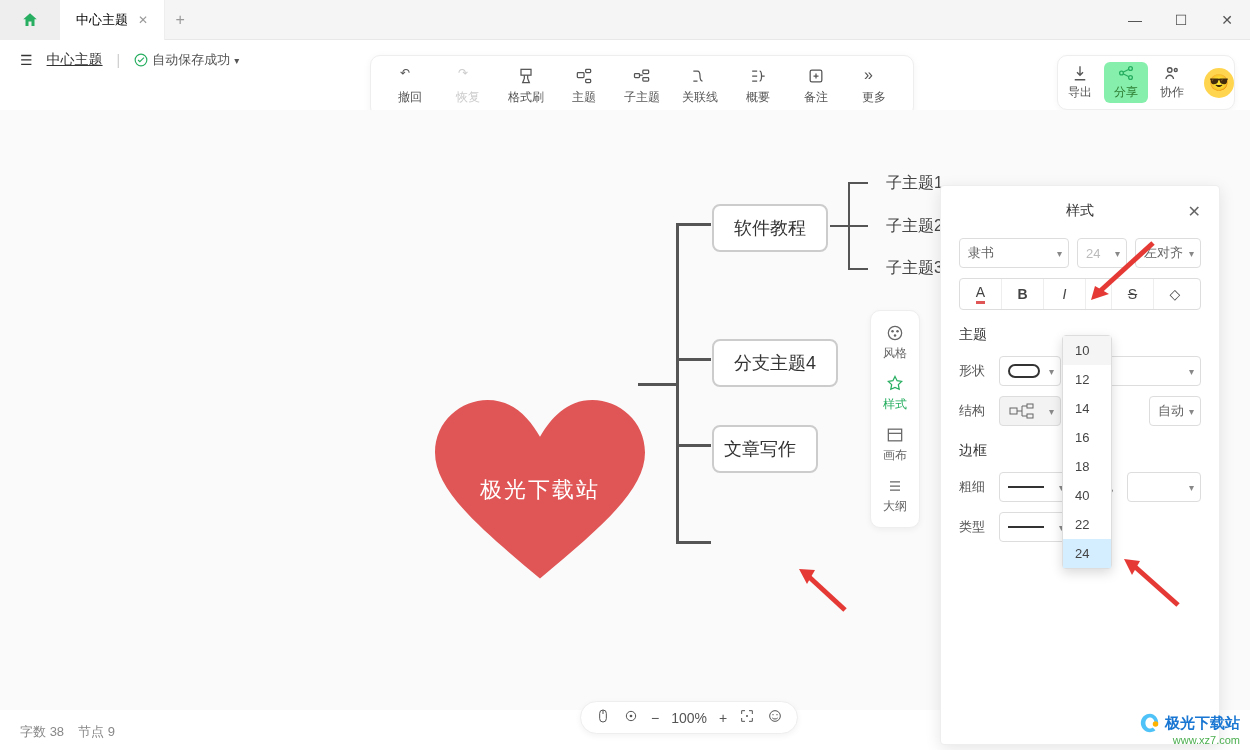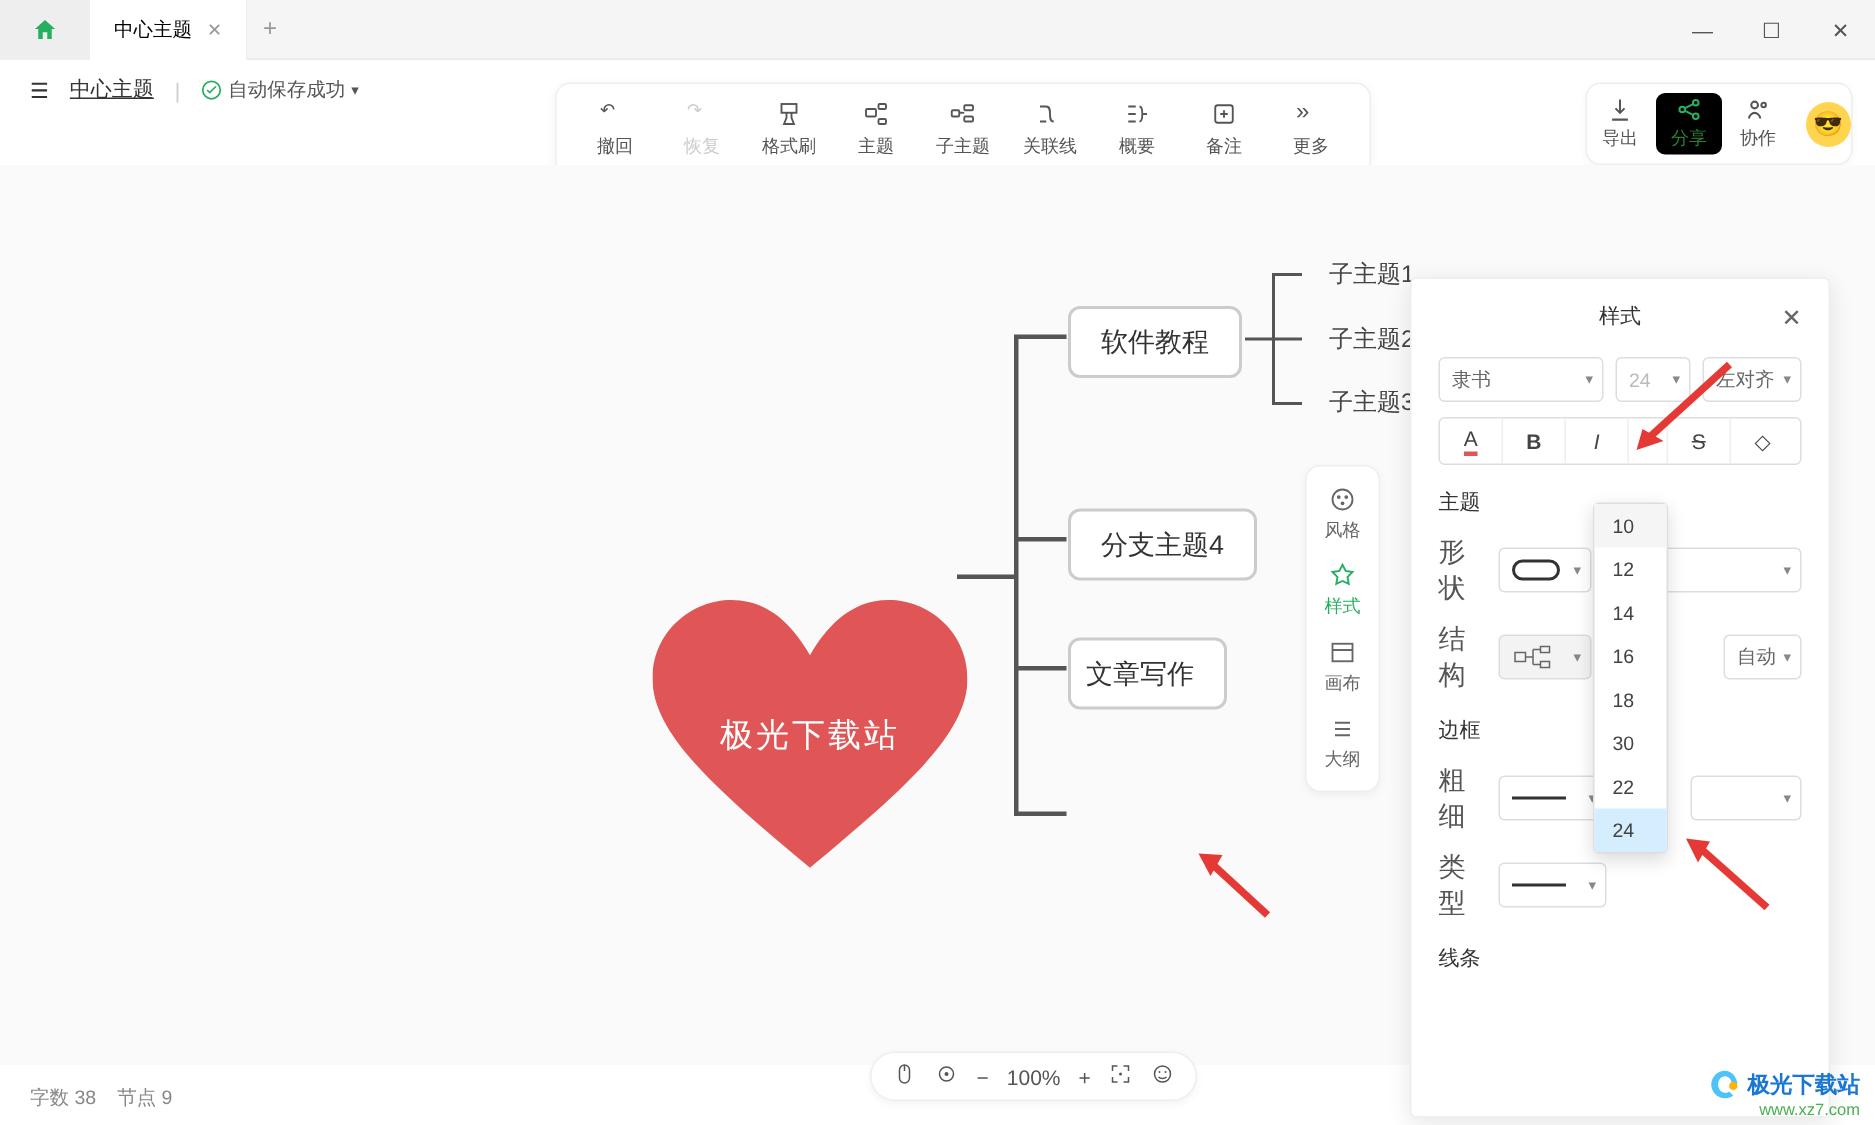--- a/index.html
+++ b/index.html
@@ -21,21 +21,21 @@
 
 
 .toolbar-wrap { position: absolute; top: 55px; left: 370px; background: #fff; border: 1px solid #eee; border-radius: 10px; box-shadow: 0 2px 8px rgba(0,0,0,0.05); display: flex; padding: 6px 10px; }
 .tool-btn { width: 58px; display: flex; flex-direction: column; align-items: center; gap: 3px; font-size: 12px; color: #555; padding: 4px 0; }
 .tool-btn.disabled { color: #ccc; }
 .tool-btn svg, .tool-btn .ic { width: 20px; height: 20px; }
 
 
 .action-bar { position: absolute; top: 55px; right: 15px; display: flex; align-items: center; gap: 2px; background: #fff; border: 1px solid #eee; border-radius: 10px; padding: 6px 0; box-shadow: 0 2px 6px rgba(0,0,0,0.04); }
 .action-btn { width: 44px; display: flex; flex-direction: column; align-items: center; font-size: 12px; color: #555; gap: 2px; padding: 2px 0; }
-.action-btn.active { background: #000000; border-radius: 6px; color: #2e7d32; }
+.action-btn.active { background: #86efac; border-radius: 6px; color: #2e7d32; }
 .avatar { width: 30px; height: 30px; border-radius: 50%; background: #ffd54f; margin-left: 8px; display: flex; align-items: center; justify-content: center; font-size: 16px; }
 
 
 .canvas { position: absolute; top: 110px; left: 0; right: 0; bottom: 40px; background: #fafafa; }
 .heart-node { position: absolute; left: 435px; top: 290px; width: 210px; height: 190px; display: flex; align-items: center; justify-content: center; }
 .heart-shape { position: absolute; inset: 0; }
 .heart-label { position: relative; color: #fff; font-size: 22px; letter-spacing: 2px; margin-top: -10px; }
 .branch-node { position: absolute; border: 2px solid #ccc; border-radius: 8px; background: #fff; padding: 10px 20px; font-size: 18px; color: #333; }
 .branch-selected { border-color: #2196f3; }
 .sub-label { position: absolute; font-size: 16px; color: #444; margin-left: 16px; }
@@ -52,21 +52,21 @@
 .panel-header .ttl { font-size: 14px; }
 .panel-header .cls { position: absolute; right: 0; top: 0; color: #666; font-size: 16px; }
 .section-title { font-size: 14px; color: #333; margin: 16px 0 12px; }
 .row { display: flex; gap: 8px; align-items: center; margin-bottom: 10px; }
 .sel { border: 1px solid #ddd; border-radius: 4px; height: 30px; display: flex; align-items: center; padding: 0 8px; font-size: 13px; color: #666; position: relative; }
 .sel.placeholder { color: #bbb; }
 .sel .caret { position: absolute; right: 6px; font-size: 10px; color: #888; }
 .btn-group { display: flex; border: 1px solid #ddd; border-radius: 4px; overflow: hidden; }
 .btn-group .b { width: 42px; height: 30px; display: flex; align-items: center; justify-content: center; border-right: 1px solid #eee; font-size: 14px; color: #444; }
 .btn-group .b:last-child { border-right: none; }
-.label { width: 32px; font-size: 18px; color: #555; }
+.label { width: 32px; font-size: 13px; color: #555; }
 
 
 .dropdown { position: absolute; right: 138px; top: 335px; width: 50px; background: #fff; border: 1px solid #ddd; border-radius: 4px; box-shadow: 0 4px 12px rgba(0,0,0,0.15); z-index: 100; }
 .dd-item { padding: 7px 12px; font-size: 13px; color: #444; }
 .dd-item.hover { background: #f5f5f5; }
 .dd-item.selected { background: #d4edff; }
 
 
 .red-arrow { position: absolute; z-index: 200; }
 
@@ -341,30 +341,29 @@
       </div>
   </div>
   <div class="row">
     <span class="label">类型</span>
     <div class="sel" style="width:72px">
         <span style="display:inline-block;width:36px;border-top:2px solid #333"></span>
         <span class="caret">▾</span>
       </div>
   </div>
 
-  <div class="section-title">线条</div>
 </div>
 
 <div class="dropdown">
   <div class="dd-item hover"><span>10</span></div>
   <div class="dd-item"><span>12</span></div>
   <div class="dd-item"><span>14</span></div>
   <div class="dd-item"><span>16</span></div>
   <div class="dd-item"><span>18</span></div>
-  <div class="dd-item"><span>30</span></div>
+  <div class="dd-item"><span>40</span></div>
   <div class="dd-item"><span>22</span></div>
   <div class="dd-item selected"><span>24</span></div>
 </div>
 
 <svg class="red-arrow" style="left:1083px; top:238px; width:80px; height:70px" viewBox="0 0 80 70">
     <path d="M70 5 L15 55" stroke="#e53935" stroke-width="5" fill="none"></path>
     <polygon points="8,62 12,48 26,56" fill="#e53935"></polygon>
   </svg>
 <svg class="red-arrow" style="left:1118px; top:555px; width:70px; height:60px" viewBox="0 0 70 60">
     <path d="M60 50 L15 10" stroke="#e53935" stroke-width="5" fill="none"></path>

